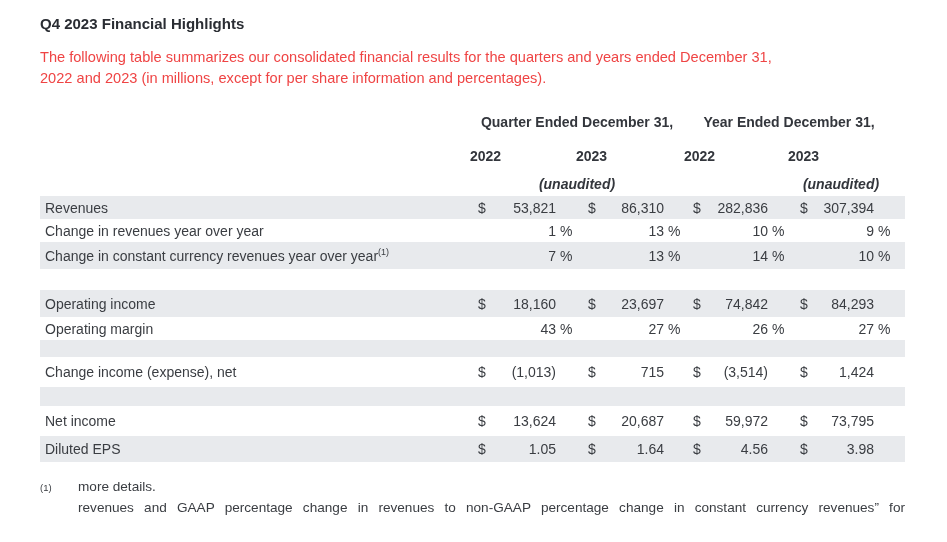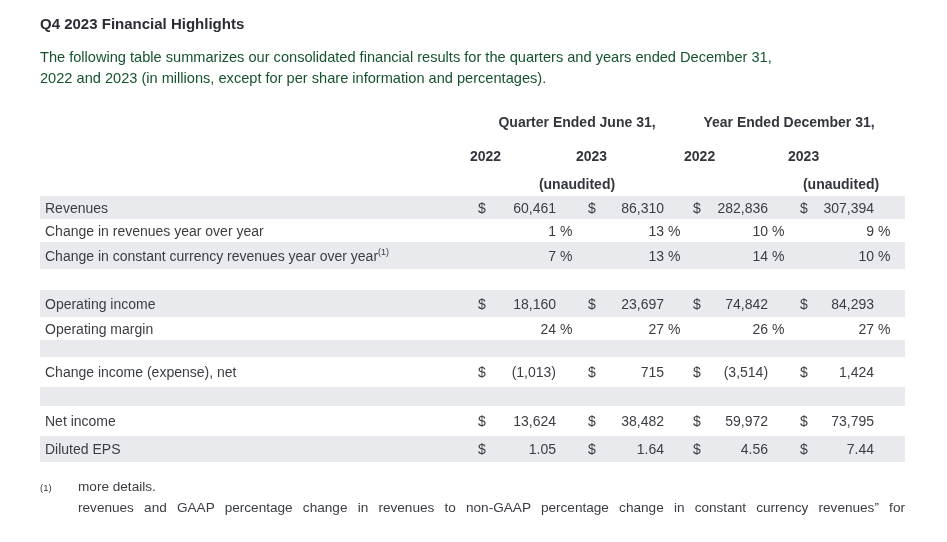--- a/index.html
+++ b/index.html
@@ -10,21 +10,21 @@
     color:#3a3d42;
   }
   .page { width:820px; height:542px; padding:14px 42px 0 40px; background:#fff; }
 
   .title {
     font-size:15px; font-weight:bold; color:#2a2d33;
     line-height:19px;
   }
   .intro {
     margin-top:14px; font-size:14.6px; line-height:21px;
-    white-space:pre-line; color:#14532d;
+    white-space:pre-line; color:#ef4444;
   }
 
   table.fin {
     margin-top:13px; border-collapse:collapse; table-layout:fixed;
     width:865px; font-size:14px; color:#3a3d42;
   }
   table.fin td { overflow:hidden; white-space:nowrap; vertical-align:middle; }
 
   
   tr.hgroup { height:42px; }
@@ -35,20 +35,21 @@
   }
   tr.hyears { height:27px; }
   td.yhead {
     font-weight:bold; color:#33363c; 
     vertical-align:bottom; font-size:14px; padding-bottom:4px;
   }
   tr.hunaud { height:25px; }
   td.uhead {
     font-weight:bold; color:#33363c; text-align:center; font-size:14px;
     vertical-align:middle;
+    font-style:italic;
   }
 
   
   td.lbl { text-align:left; padding-left:5px; }
   td.lbl sup { font-size:9px; vertical-align:super; line-height:0; }
   td.sym { text-align:left; }
   td.sym.s1 { padding-left:8px; }
   td.sym.s2 { padding-left:12px; }
   td.sym.s3 { padding-left:9px; }
   td.sym.s4 { padding-left:12px; }
@@ -95,21 +96,21 @@
       <col style="width:22px">
         <col style="width:64px">
         <col style="width:20px">
       <col style="width:11px">
     </colgroup>
 
     <tbody>
         <tr class="hgroup">
       <td></td>
       <td class="ghead" colspan="6">Quarter Ended
-June 31,</td>
+December 31,</td>
       <td class="ghead" colspan="6">Year Ended
 December 31,</td>
       <td></td>
     </tr>
 
     <tr class="hyears">
       <td></td>
       <td class="yhead" colspan="3">2022</td>
       <td class="yhead" colspan="3">2023</td>
       <td class="yhead" colspan="3">2022</td>
@@ -121,21 +122,21 @@
       <td></td>
       <td class="uhead" colspan="6">(unaudited)</td>
       <td colspan="3"></td>
       <td class="uhead" colspan="3">(unaudited)</td>
       <td></td>
     </tr>
 
     <tr class="shaded h23">
       <td class="lbl">Revenues</td>
       <td class="sym s1">$</td>
-      <td class="val">60,461</td>
+      <td class="val">53,821</td>
       <td class="suf"></td>
       <td class="sym s2">$</td>
       <td class="val">86,310</td>
       <td class="suf"></td>
       <td class="sym s3">$</td>
       <td class="val">282,836</td>
       <td class="suf"></td>
       <td class="sym s4">$</td>
       <td class="val">307,394</td>
       <td class="suf"></td>
@@ -193,21 +194,21 @@
       <td class="suf"></td>
       <td class="sym s4">$</td>
       <td class="val">84,293</td>
       <td class="suf"></td>
       <td></td>
     </tr>
 
     <tr class="h23">
       <td class="lbl">Operating margin</td>
       <td class="sym s1"></td>
-      <td class="val">24</td>
+      <td class="val">43</td>
       <td class="suf">%</td>
       <td class="sym s2"></td>
       <td class="val">27</td>
       <td class="suf">%</td>
       <td class="sym s3"></td>
       <td class="val">26</td>
       <td class="suf">%</td>
       <td class="sym s4"></td>
       <td class="val">27</td>
       <td class="suf">%</td>
@@ -238,21 +239,21 @@
     <tr class="shaded sp19">
           <td colspan="14"></td>
         </tr>
 
     <tr class="h30">
       <td class="lbl">Net income</td>
       <td class="sym s1">$</td>
       <td class="val">13,624</td>
       <td class="suf"></td>
       <td class="sym s2">$</td>
-      <td class="val">38,482</td>
+      <td class="val">20,687</td>
       <td class="suf"></td>
       <td class="sym s3">$</td>
       <td class="val">59,972</td>
       <td class="suf"></td>
       <td class="sym s4">$</td>
       <td class="val">73,795</td>
       <td class="suf"></td>
       <td></td>
     </tr>
 
@@ -261,21 +262,21 @@
       <td class="sym s1">$</td>
       <td class="val">1.05</td>
       <td class="suf"></td>
       <td class="sym s2">$</td>
       <td class="val">1.64</td>
       <td class="suf"></td>
       <td class="sym s3">$</td>
       <td class="val">4.56</td>
       <td class="suf"></td>
       <td class="sym s4">$</td>
-      <td class="val">7.44</td>
+      <td class="val">3.98</td>
       <td class="suf"></td>
       <td></td>
     </tr>
   </tbody>
     </table>
 
   <div class="footnote">
     <div class="fn-marker">(1)</div>
     <div class="fn-lines">
       <div class="fn-line">more details.</div>

